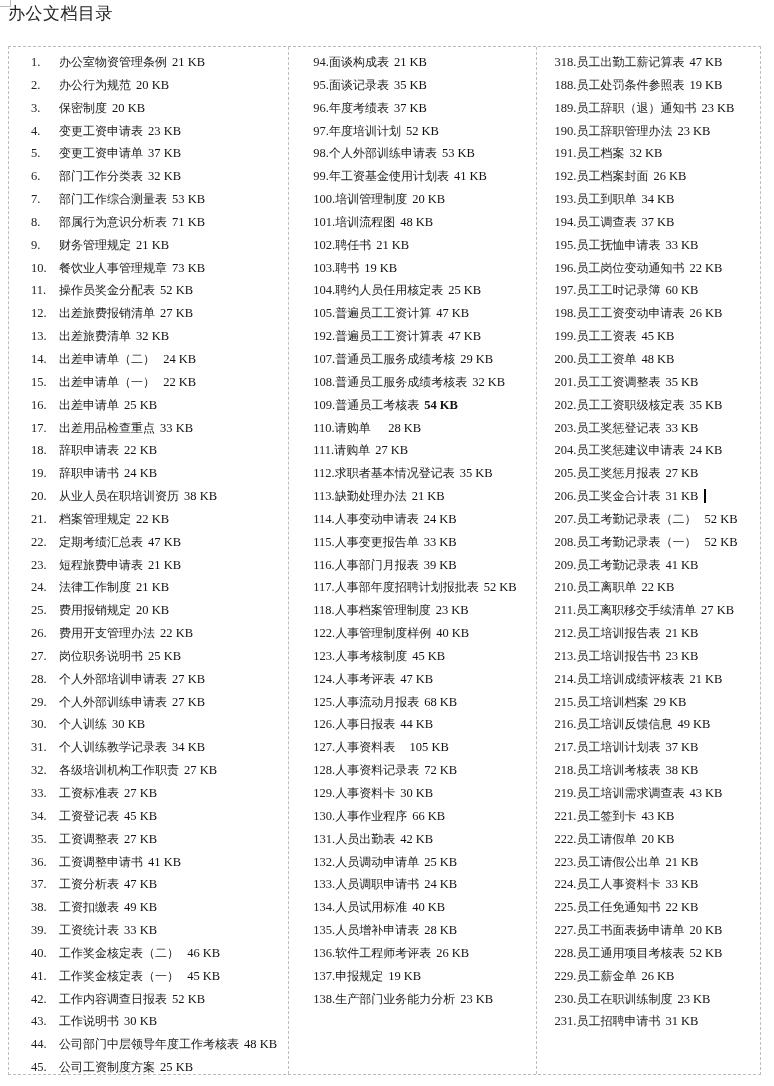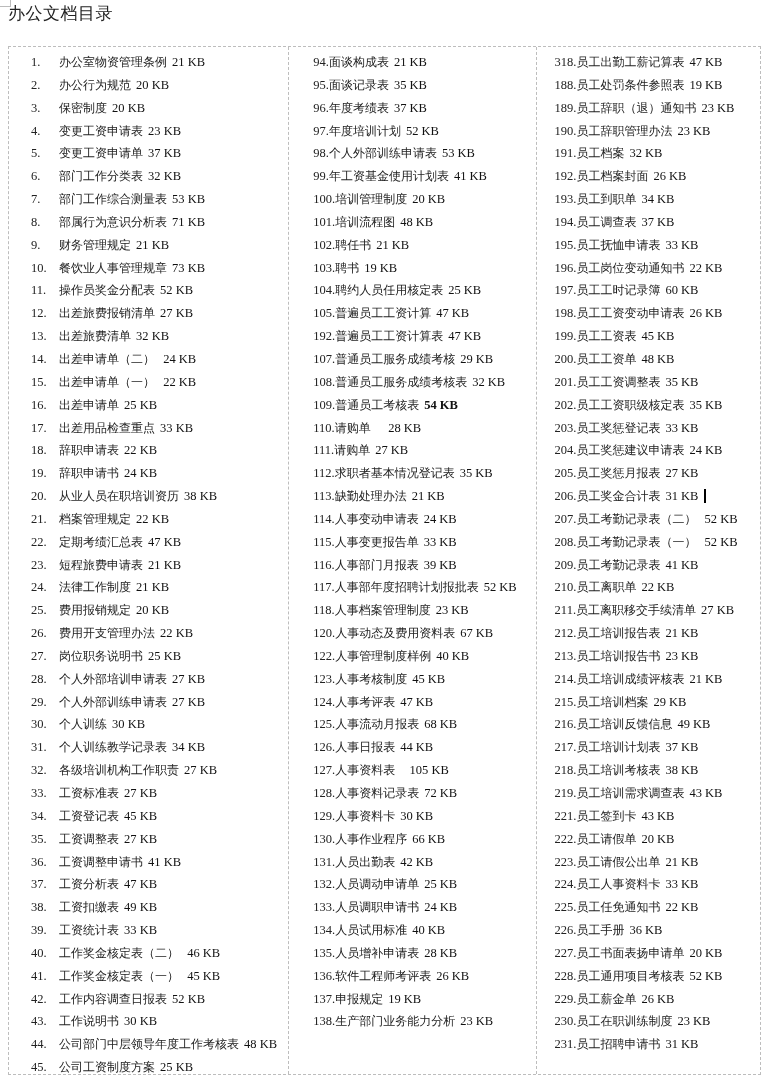--- a/index.html
+++ b/index.html
@@ -375,25 +375,20 @@
         <span class="num">117.</span>
         <span class="name">人事部年度招聘计划报批表</span>
         <span class="size" style="white-space: pre;">52 KB</span>
       </div>
       <div class="entry">
         <span class="num">118.</span>
         <span class="name">人事档案管理制度</span>
         <span class="size" style="white-space: pre;">23 KB</span>
       </div>
       <div class="entry">
-        <span class="num">120.</span>
-        <span class="name">人事动态及费用资料表</span>
-        <span class="size" style="white-space: pre;">67 KB</span>
-      </div>
-      <div class="entry">
         <span class="num">122.</span>
         <span class="name">人事管理制度样例</span>
         <span class="size" style="white-space: pre;">40 KB</span>
       </div>
       <div class="entry">
         <span class="num">123.</span>
         <span class="name">人事考核制度</span>
         <span class="size" style="white-space: pre;">45 KB</span>
       </div>
       <div class="entry">
@@ -658,25 +653,20 @@
         <span class="num">224.</span>
         <span class="name">员工人事资料卡</span>
         <span class="size" style="white-space: pre;">33 KB</span>
       </div>
       <div class="entry">
         <span class="num">225.</span>
         <span class="name">员工任免通知书</span>
         <span class="size" style="white-space: pre;">22 KB</span>
       </div>
       <div class="entry">
-        <span class="num">226.</span>
-        <span class="name">员工手册</span>
-        <span class="size" style="white-space: pre;">36 KB</span>
-      </div>
-      <div class="entry">
         <span class="num">227.</span>
         <span class="name">员工书面表扬申请单</span>
         <span class="size" style="white-space: pre;">20 KB</span>
       </div>
       <div class="entry">
         <span class="num">228.</span>
         <span class="name">员工通用项目考核表</span>
         <span class="size" style="white-space: pre;">52 KB</span>
       </div>
       <div class="entry">

